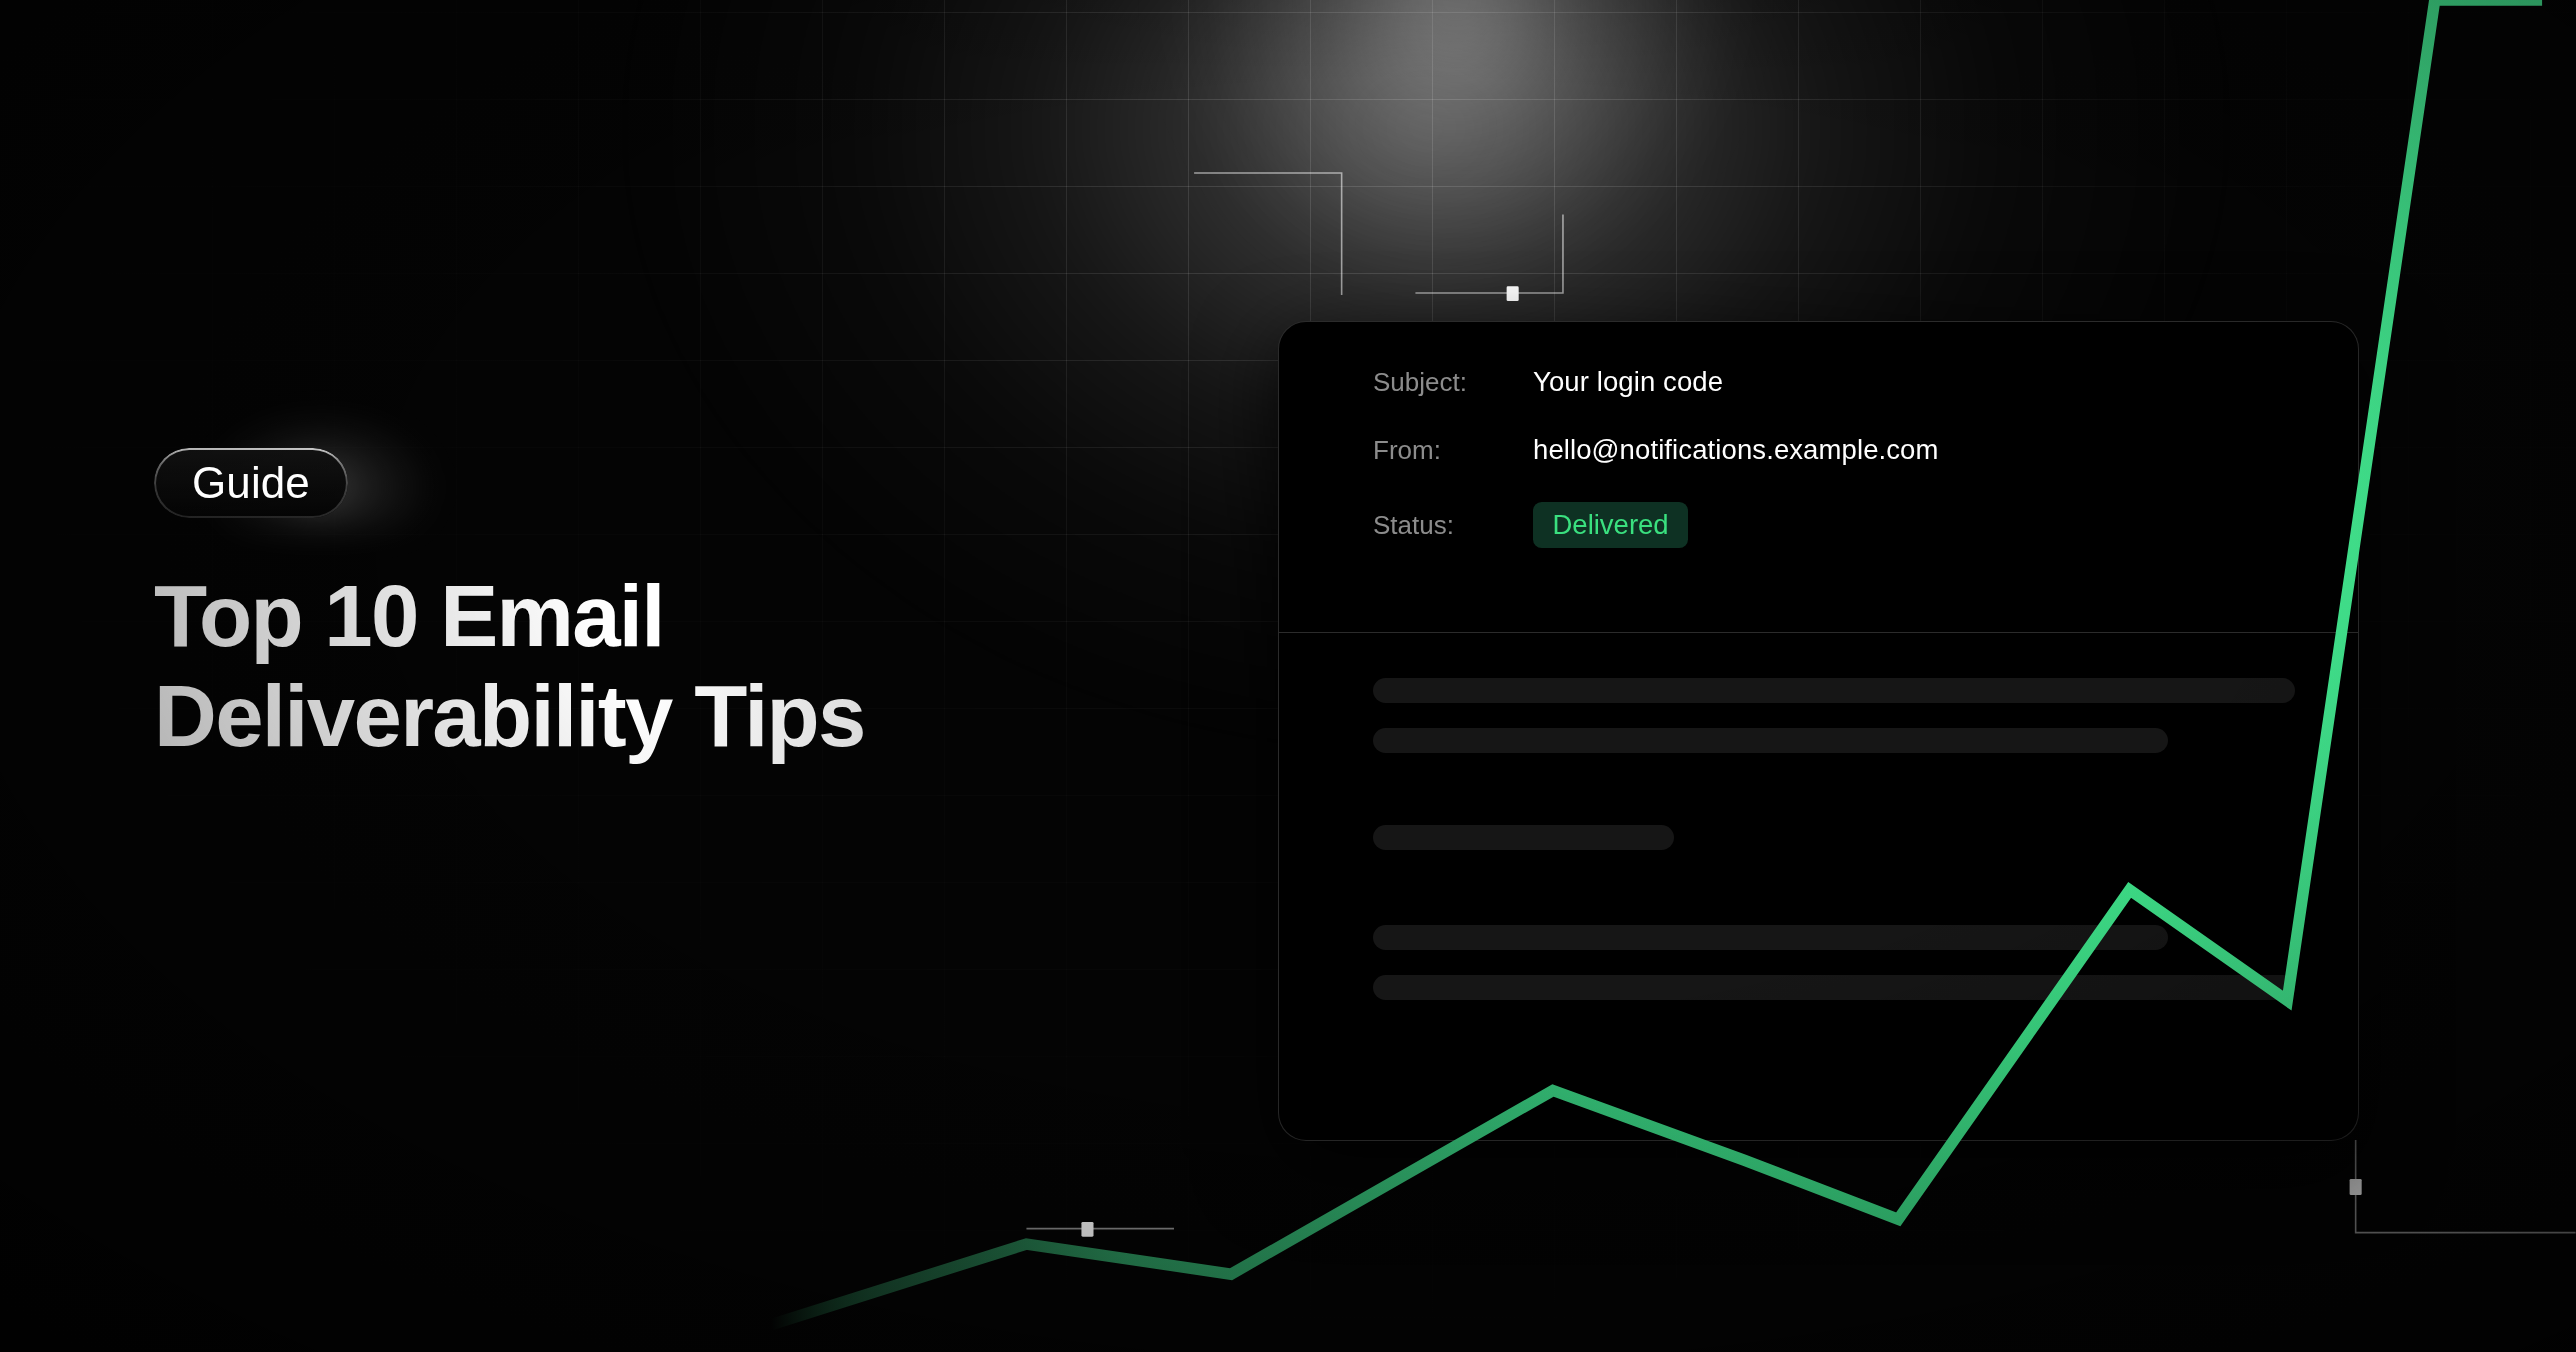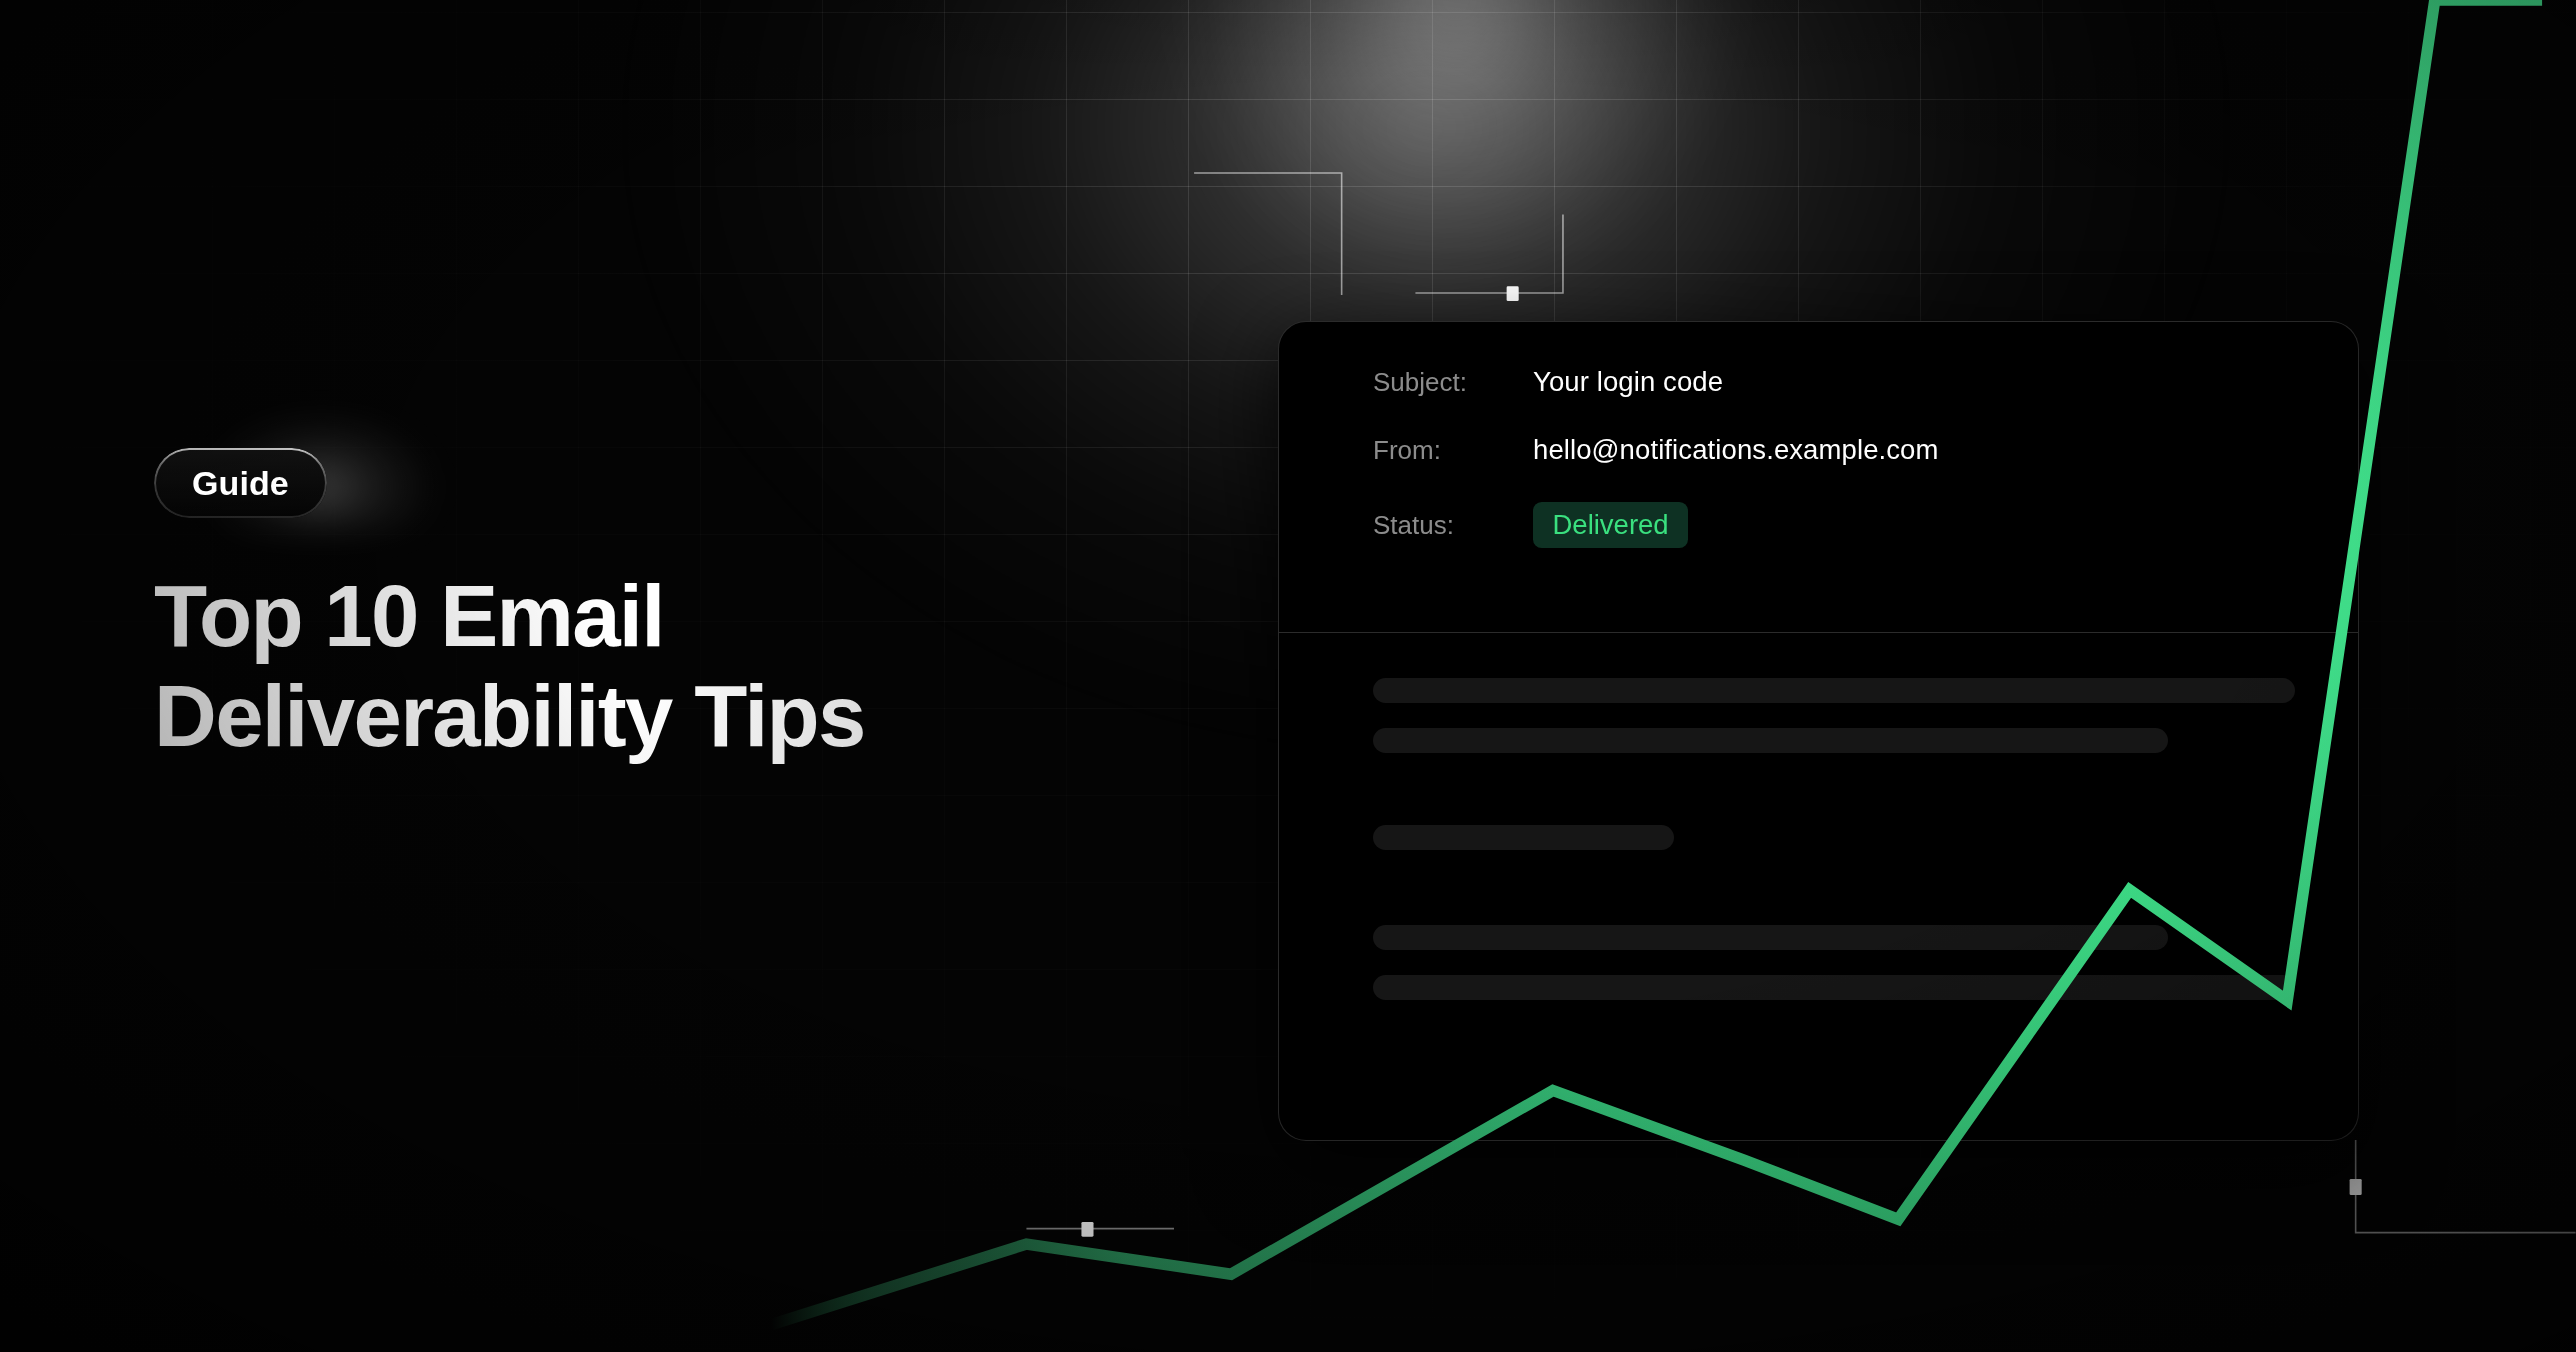--- a/index.html
+++ b/index.html
@@ -100,21 +100,21 @@
     background:linear-gradient(180deg,
         rgba(255,255,255,0.95) 0%,
         rgba(255,255,255,0.52) 22%,
         rgba(255,255,255,0.26) 55%,
         rgba(255,255,255,0.16) 100%);
     -webkit-mask:linear-gradient(#000 0 0) content-box, linear-gradient(#000 0 0);
     -webkit-mask-composite:xor; mask-composite:exclude;
     pointer-events:none;
   }
   .badge span {
-    font-size:34px; font-weight:700; letter-spacing:0.1px;
+    font-size:44px; font-weight:400; letter-spacing:0.1px;
     color:#ffffff; position:relative; z-index:2;
   }
 
   .title {
     margin-top:48px;
     font-size:87px;
     font-weight:600;
     line-height:1.15;
     letter-spacing:-1.7px;
     color:#ffffff;

